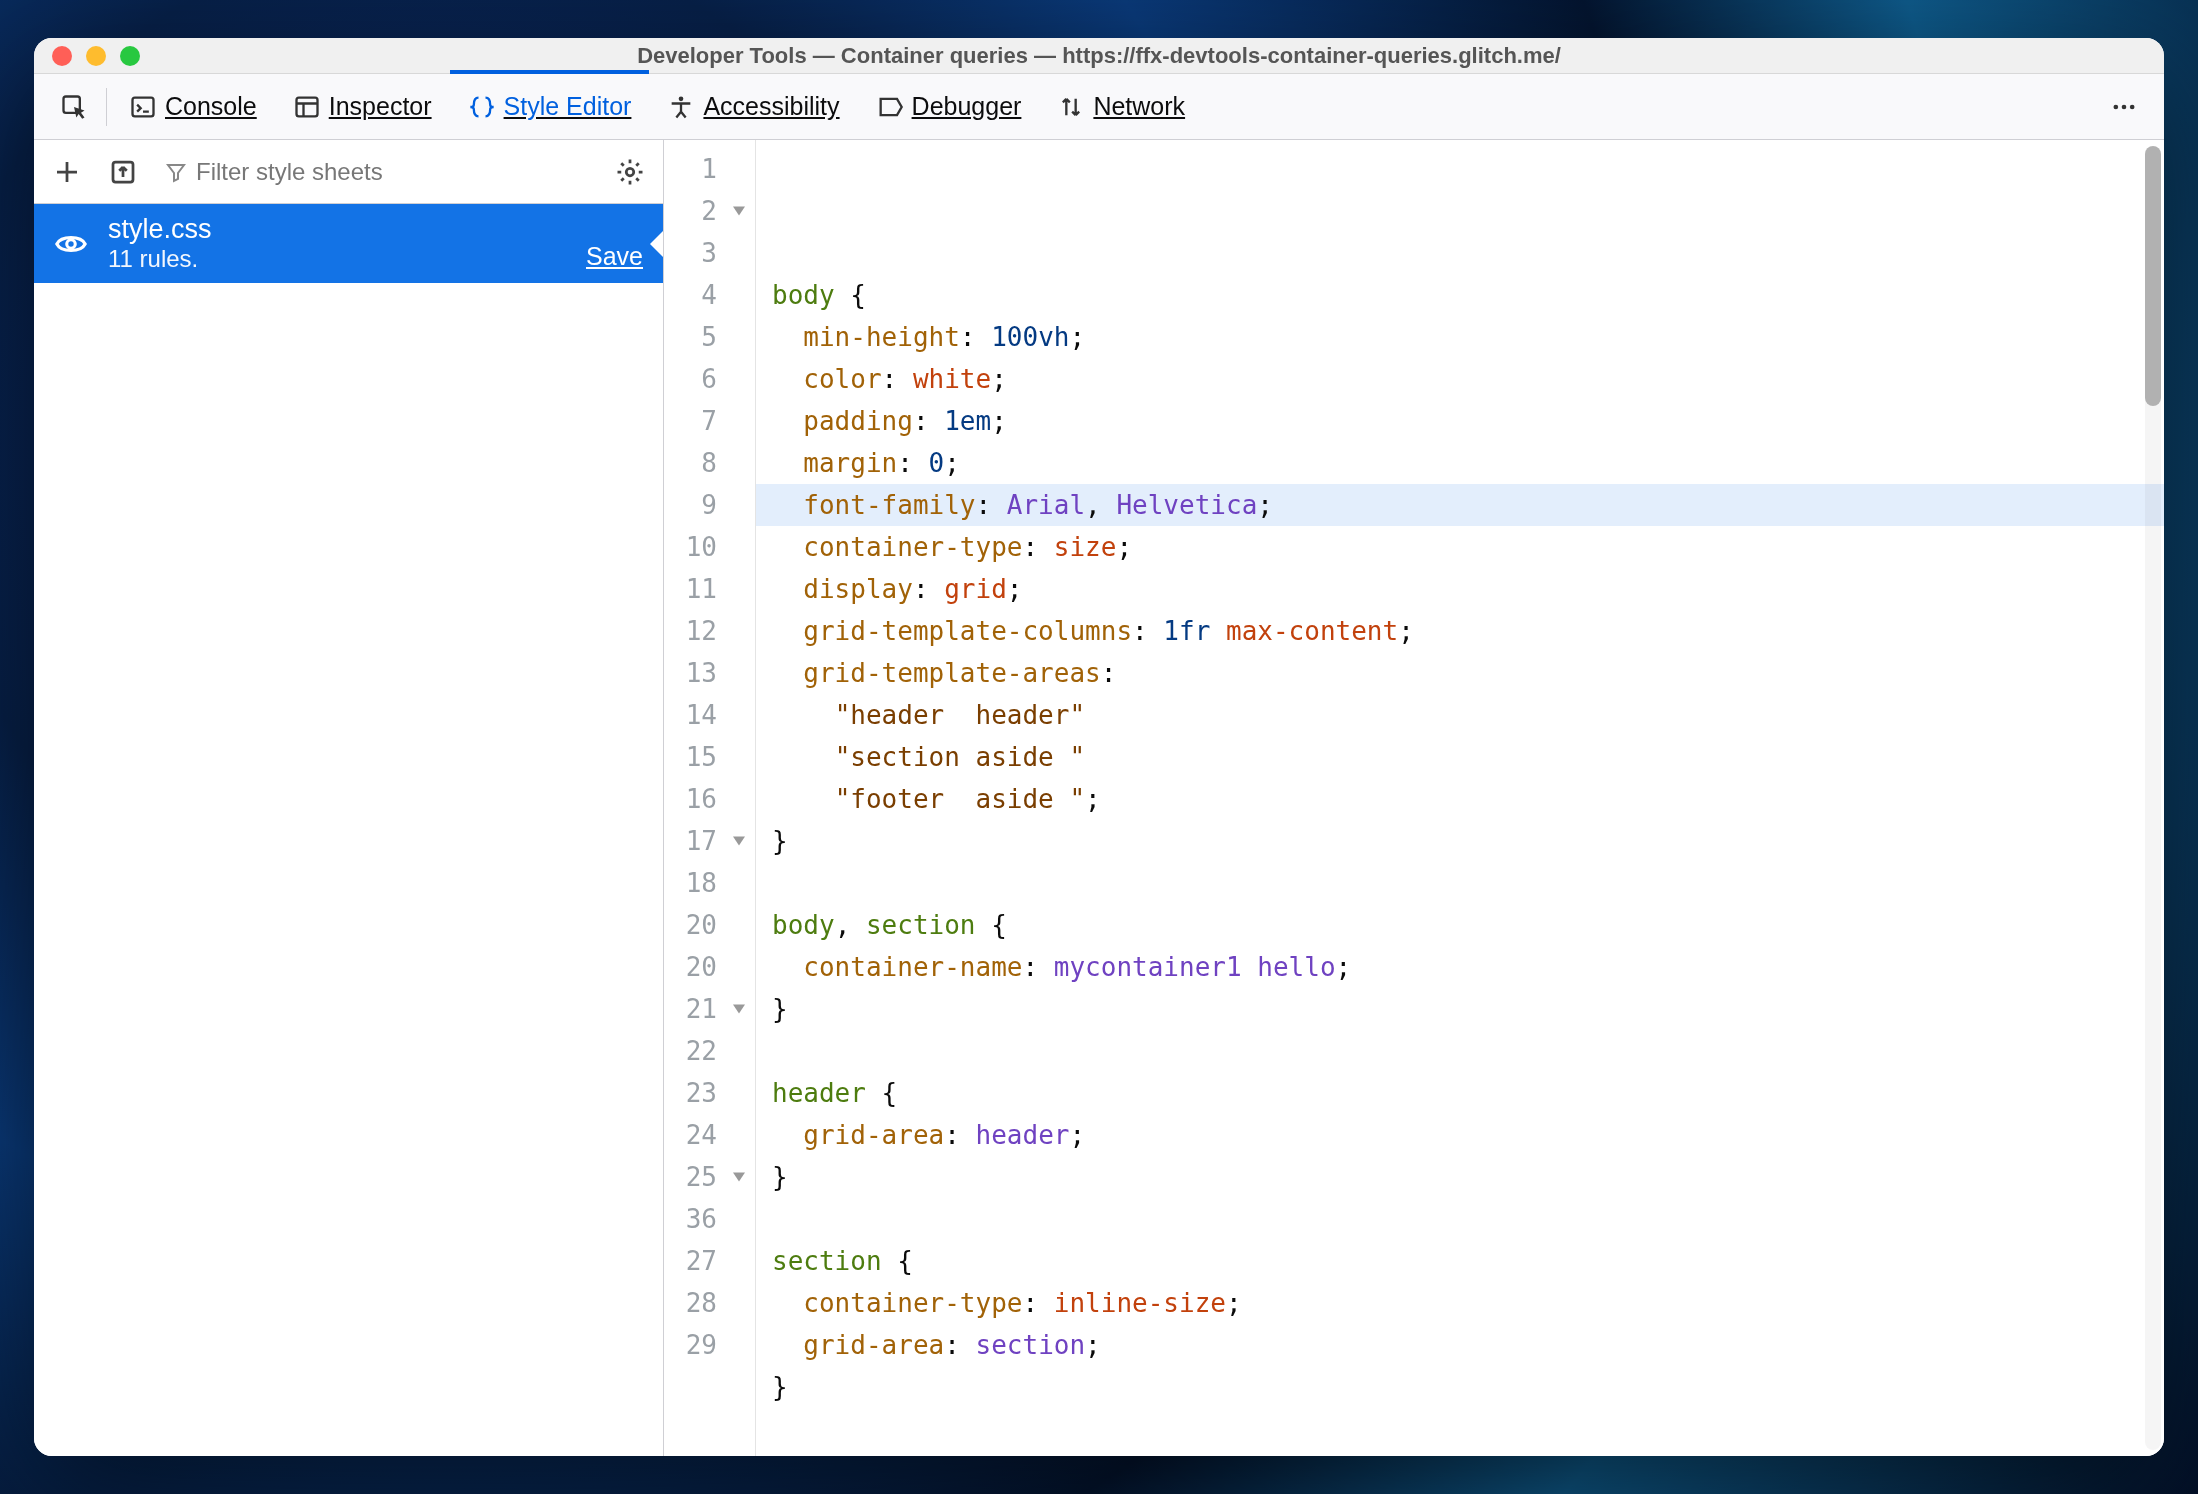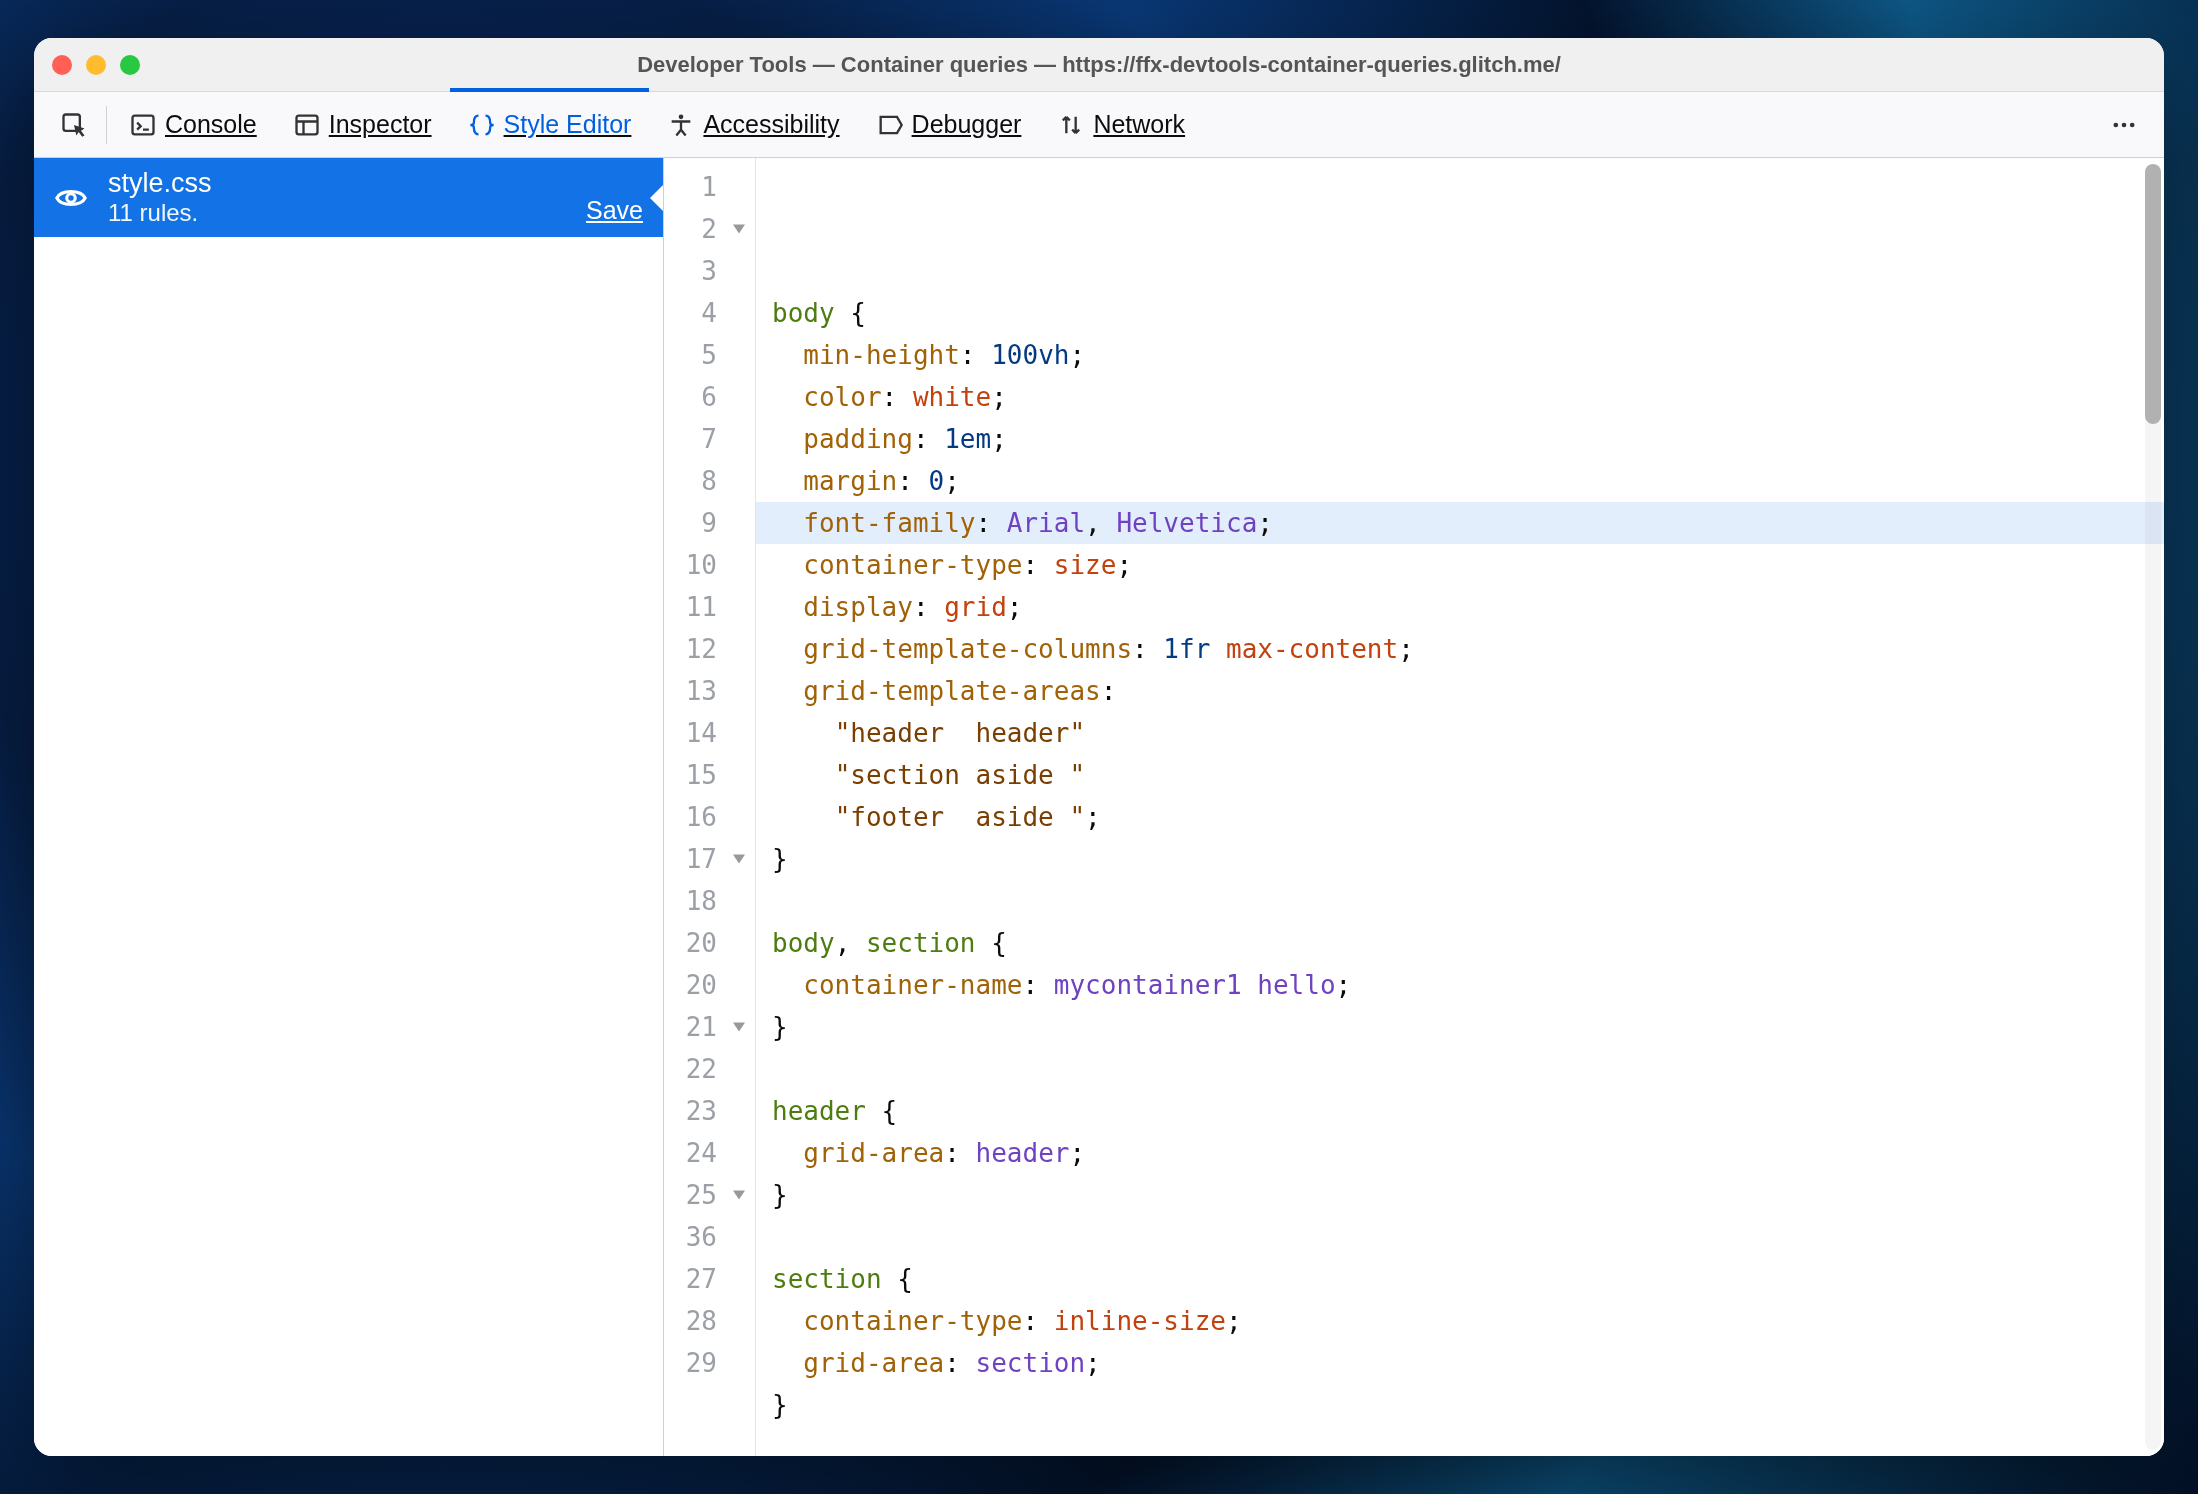--- a/index.html
+++ b/index.html
@@ -17,21 +17,21 @@
     border-radius: 18px;
     box-shadow: 0 40px 120px rgba(0,0,0,.55);
     display:flex; flex-direction:column;
     overflow:hidden;
     font-size: 24px;
     color:#0c0c0d;
   }
 
   
   .titlebar {
-    height: 54px;
+    height: 36px;
     background: #f0f0f0;
     display:flex; align-items:center;
     padding: 0 18px;
     border-bottom: 1px solid #d8d8d8;
     position:relative;
   }
   .traffic { display:flex; gap:14px; }
   .dot { width:20px; height:20px; border-radius:50%; }
   .dot.red { background:#ff5f57; }
   .dot.yellow { background:#febc2e; }
@@ -276,20 +276,45 @@
             <circle cx="12" cy="12" r="2" fill="#333" stroke="none"></circle>
             <circle cx="19" cy="12" r="2" fill="#333" stroke="none"></circle>
           </svg>
       </span>
     </div>
   </div>
 
   <div class="body">
 
     <div class="sidebar">
+      <div class="sb-toolbar">
+        <div class="sb-btn">
+          <svg viewBox="0 0 24 24">
+              <path d="M12 4 v16 M4 12 h16"></path>
+            </svg>
+        </div>
+        <div class="sb-btn">
+          <svg viewBox="0 0 24 24">
+              <rect x="4" y="4" width="16" height="16" rx="2"></rect>
+              <path d="M12 8 v8 M12 8 l-3 3 M12 8 l3 3"></path>
+            </svg>
+        </div>
+        <div class="sb-filter">
+          <svg class="funnel" viewBox="0 0 24 24" style="stroke:#888;stroke-width:2;fill:none">
+              <path d="M4 5 h16 l-6 8 v6 l-4 2 v-8 z"></path>
+            </svg>
+          <input type="text" placeholder="Filter style sheets" style="">
+        </div>
+        <div class="sb-btn">
+          <svg viewBox="0 0 24 24">
+              <circle cx="12" cy="12" r="3"></circle>
+              <path d="M12 2 v3 M12 19 v3 M2 12 h3 M19 12 h3 M5 5 l2 2 M17 17 l2 2 M19 5 l-2 2 M7 17 l-2 2"></path>
+            </svg>
+        </div>
+      </div>
 
       <div class="sheet-list">
         <div class="sheet-item">
           <span class="eye">
             <svg viewBox="0 0 24 24" fill="none">
                 <path d="M2 12 c3-6 17-6 20 0 c-3 6 -17 6 -20 0 z"></path>
                 <circle cx="12" cy="12" r="3"></circle>
               </svg>
           </span>
           <div class="sheet-meta">

